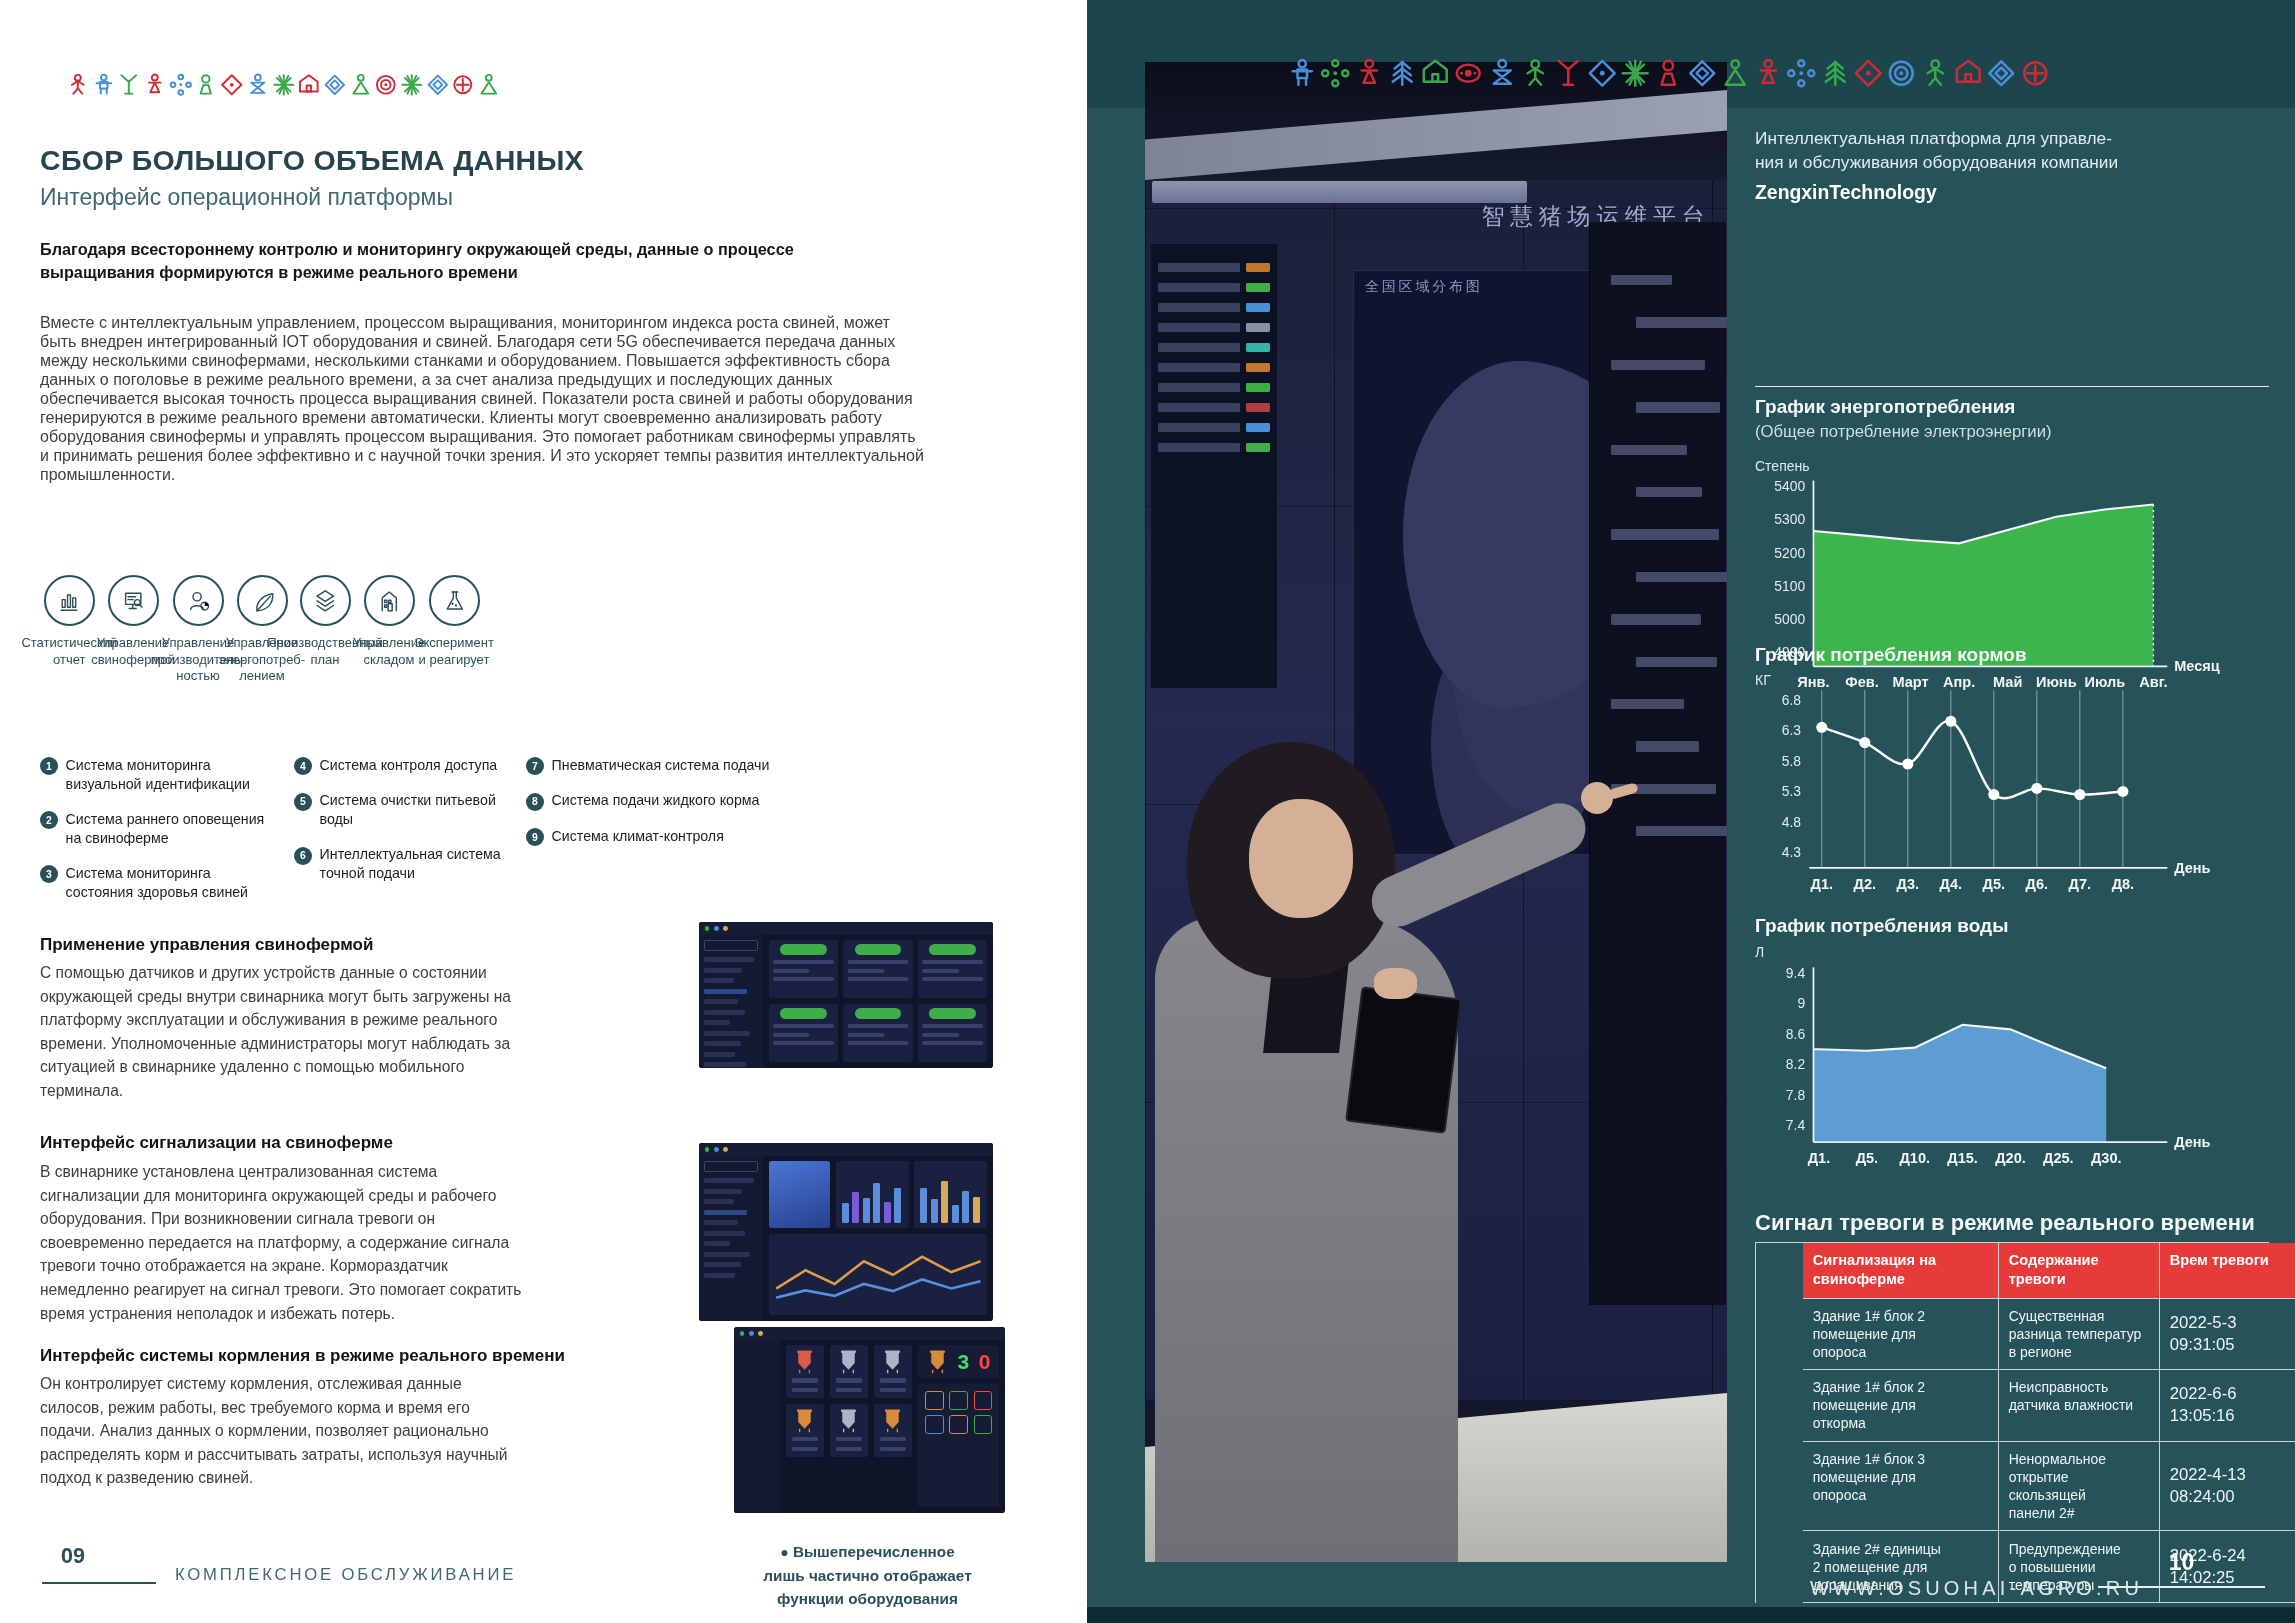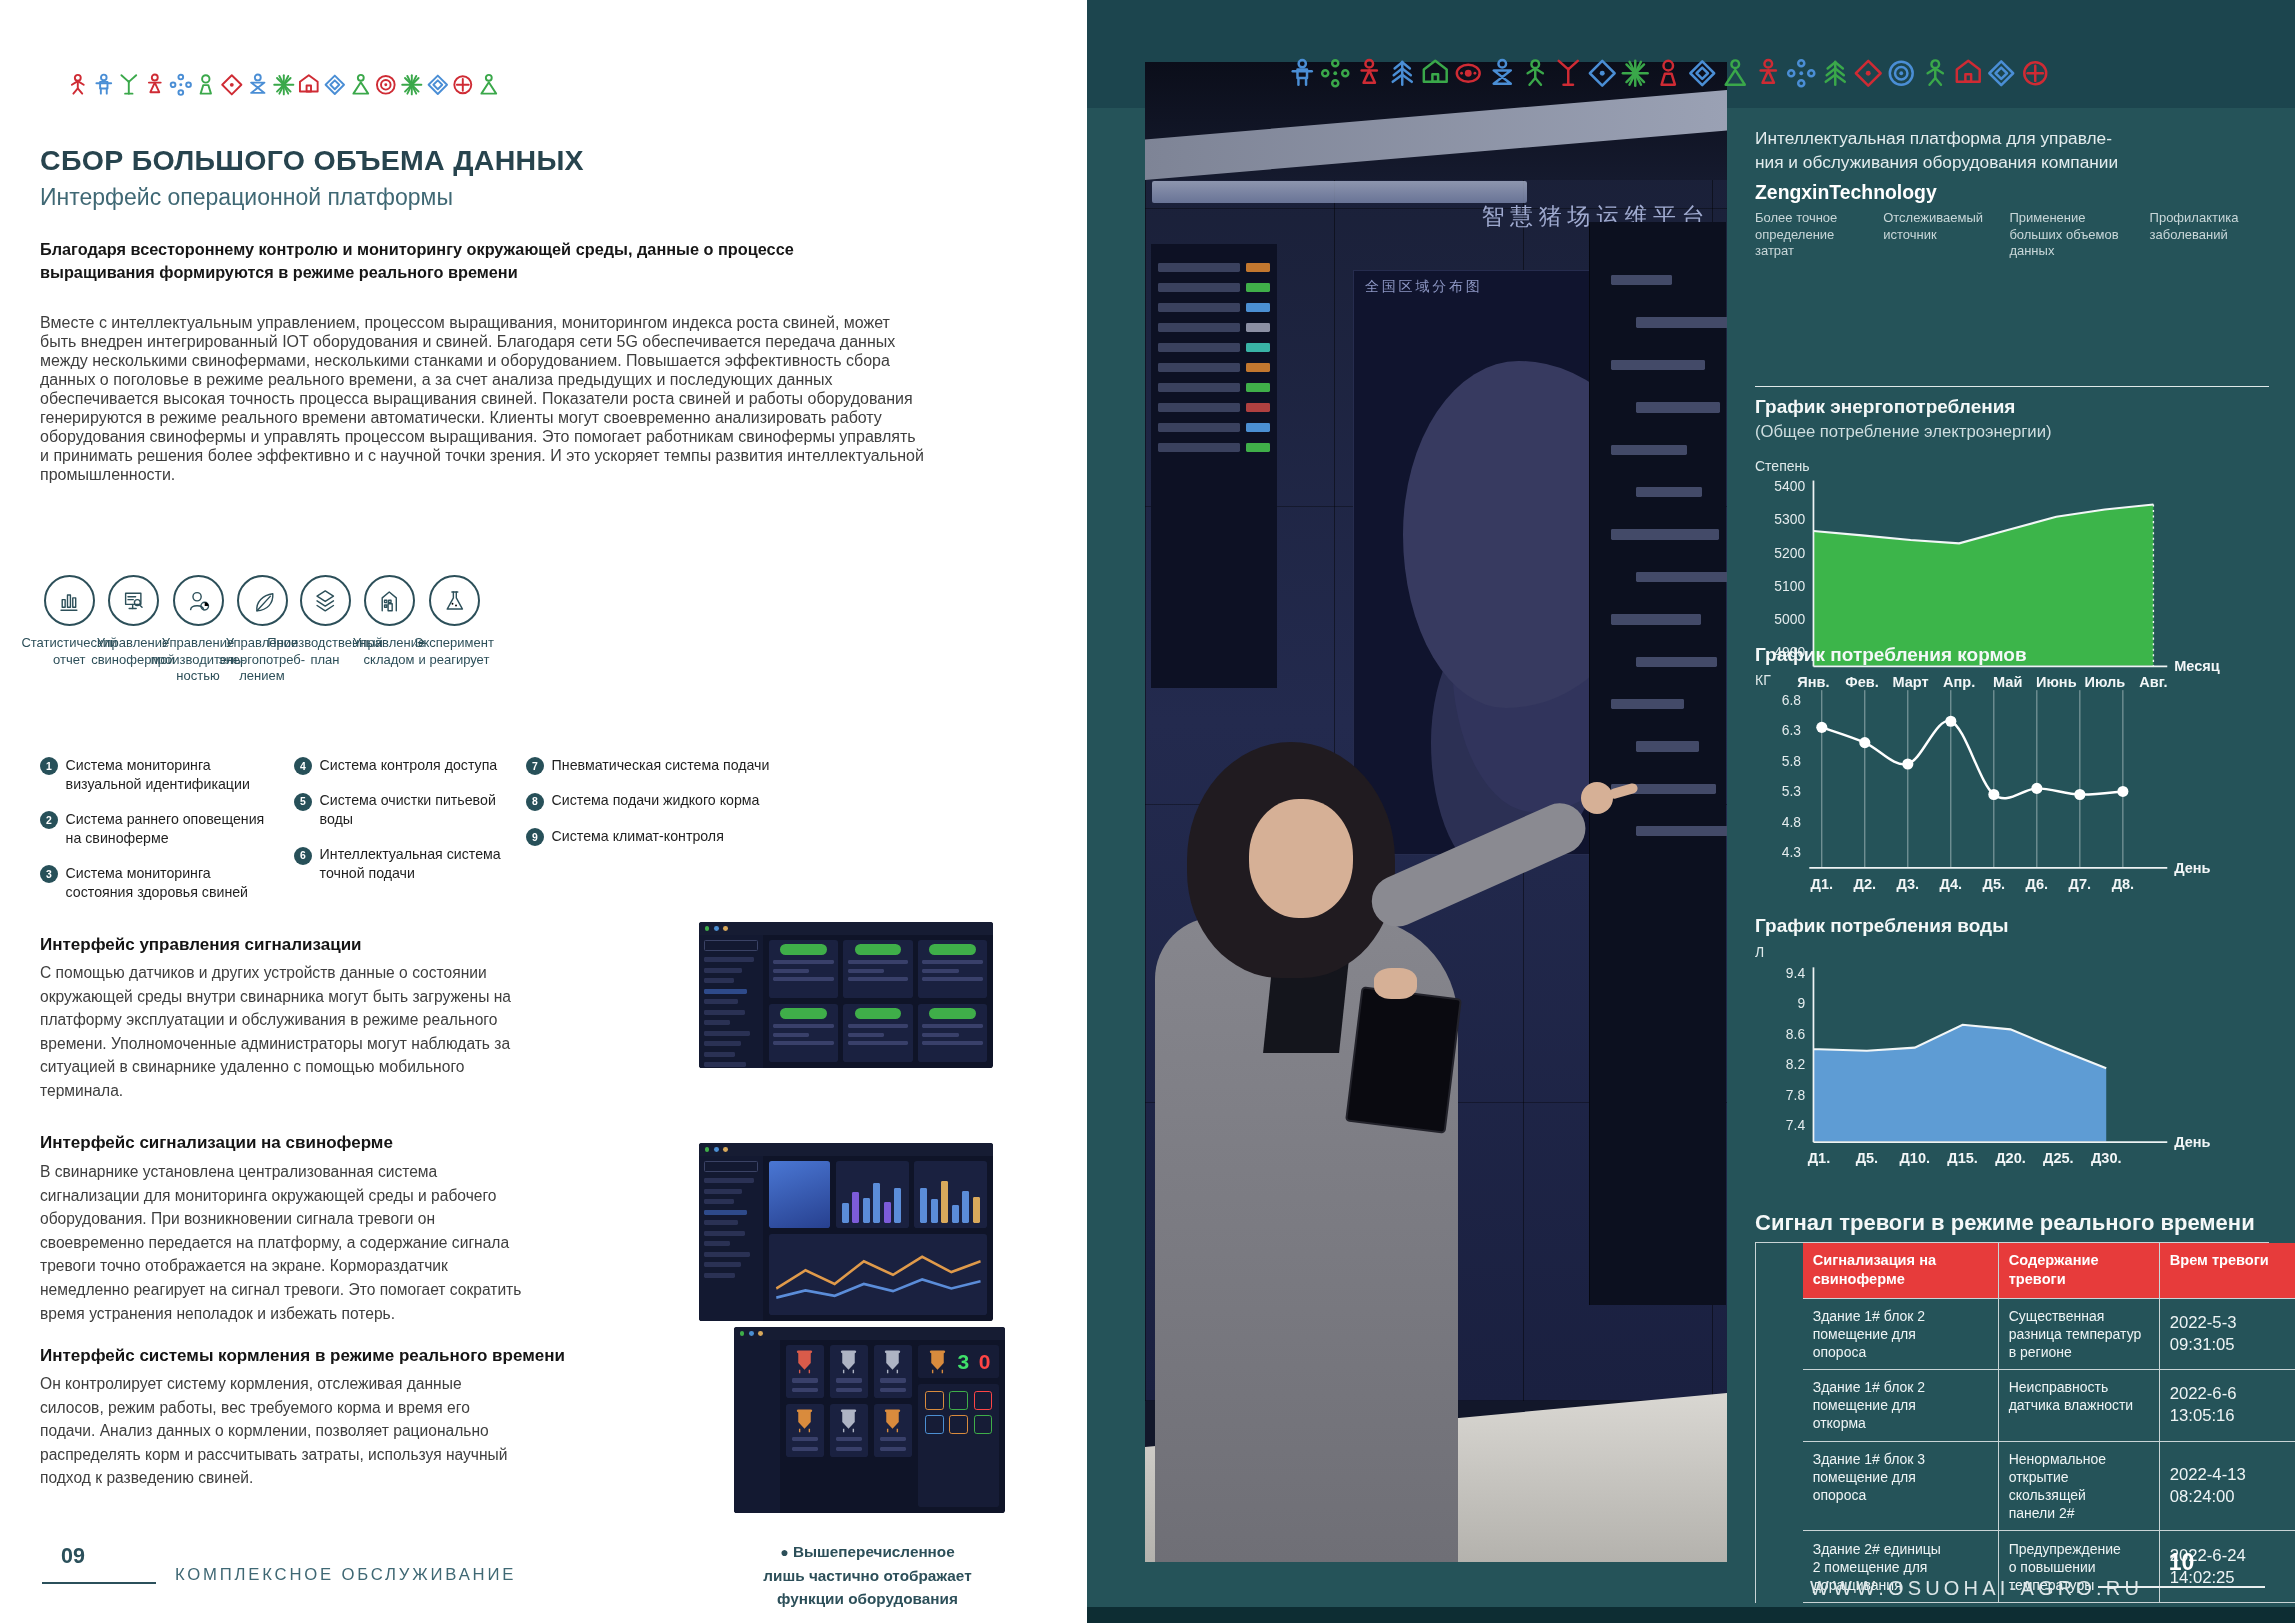--- a/index.html
+++ b/index.html
@@ -437,21 +437,21 @@
       <div class="sysitem">
         <span class="sysbadge">8</span>
         <span class="pre">Система подачи жидкого корма</span>
       </div>
       <div class="sysitem">
         <span class="sysbadge">9</span>
         <span class="pre">Система климат-контроля</span>
       </div>
     </div>
 
-  <div id="ls1h" class="abs lsec-h pre">Интерфейс управления сигнализации</div>
+  <div id="ls1h" class="abs lsec-h pre">Применение управления свинофермой</div>
   <div id="ls1t" class="abs lsec-t pre">С помощью датчиков и других устройств данные о состоянии окружающей среды внутри свинарника могут быть загружены на платформу эксплуатации и обслуживания в режиме реального времени. Уполномоченные администраторы могут наблюдать за ситуацией в свинарнике удаленно с помощью мобильного терминала.</div>
   <div id="ls2h" class="abs lsec-h pre">Интерфейс сигнализации на свиноферме</div>
   <div id="ls2t" class="abs lsec-t pre">В свинарнике установлена централизованная система сигнализации для мониторинга окружающей среды и рабочего оборудования. При возникновении сигнала тревоги он своевременно передается на платформу, а содержание сигнала тревоги точно отображается на экране. Кормораздатчик немедленно реагирует на сигнал тревоги. Это помогает сократить время устранения неполадок и избежать потерь.</div>
   <div id="ls3h" class="abs lsec-h pre">Интерфейс системы кормления в режиме реального времени</div>
   <div id="ls3t" class="abs lsec-t pre">Он контролирует систему кормления, отслеживая данные силосов, режим работы, вес требуемого корма и время его подачи. Анализ данных о кормлении, позволяет рационально распределять корм и рассчитывать затраты, используя научный подход к разведению свиней.</div>
 
   <div id="shot1" class="shot">
       <div class="tb">
         <i></i>
         <i class="b"></i>
@@ -932,32 +932,20 @@
     <div class="ph-finger"></div>
     <div class="ph-tablet"></div>
     <div class="ph-hand2"></div>
   </div>
 
   <div id="r-head" class="abs">
     <div class="hl pre">Интеллектуальная платформа для управле-</div>
     <div class="hl pre">ния и обслуживания оборудования компании</div>
     <div class="company pre">ZengxinTechnology</div>
   </div>
-  <div id="r-benefits" class="abs">
-      <div class="benefit pre">Более точное
-определение
-затрат</div>
-      <div class="benefit pre">Отслеживаемый
-источник</div>
-      <div class="benefit pre">Применение
-больших объемов
-данных</div>
-      <div class="benefit pre">Профилактика
-заболеваний</div>
-    </div>
   <div id="r-divider" class="abs"></div>
 
   <div id="c1-title" class="abs chart-title pre">График энергопотребления</div>
   <div id="c1-sub" class="abs chart-sub pre">(Общее потребление электроэнергии)</div>
   <div id="c1-unit" class="abs chart-unit pre">Степень</div>
   <div id="chart-energy" class="abs chartbox">
       <svg width="486" height="222" viewBox="0 0 700 320">
         <text x="72" y="23" text-anchor="end" font-size="20" fill="#e4ecee">5400</text>
         <text x="72" y="71" text-anchor="end" font-size="20" fill="#e4ecee">5300</text>
         <text x="72" y="119" text-anchor="end" font-size="20" fill="#e4ecee">5200</text>

